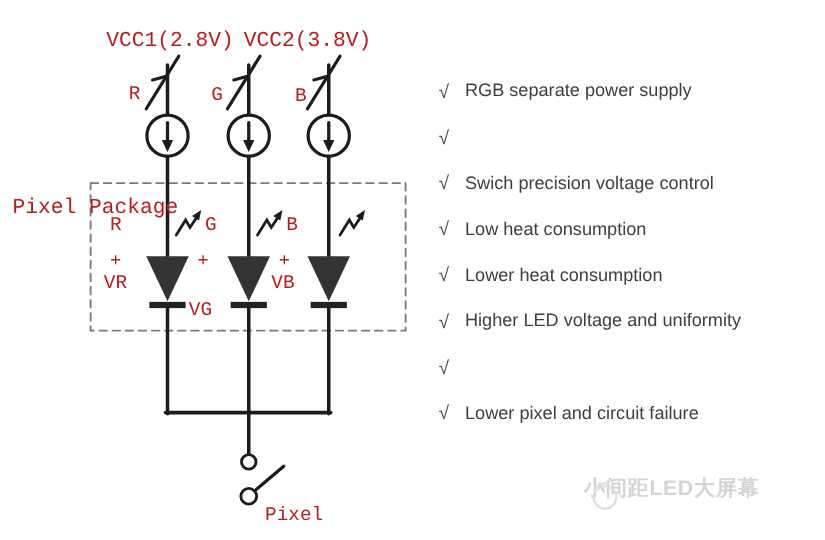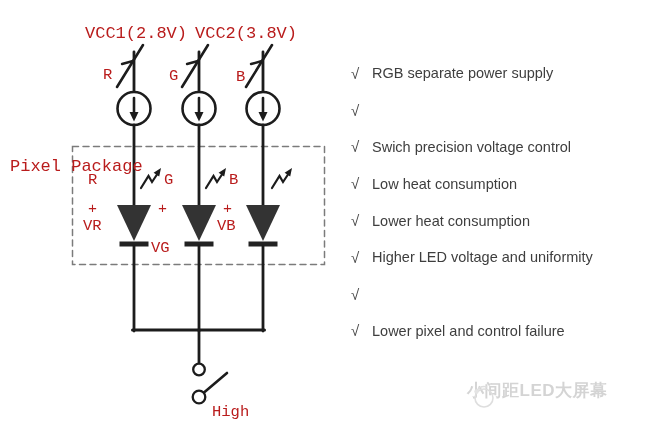--- a/index.html
+++ b/index.html
@@ -116,21 +116,21 @@
 
   <div class="lbl fs14" style="left:88px;top:202px;">+</div>
   <div class="lbl fs15" style="left:83px;top:219px;">VR</div>
 
   <div class="lbl fs14" style="left:158px;top:202px;">+</div>
   <div class="lbl fs15" style="left:151px;top:225px;margin-top:16px;">VG</div>
 
   <div class="lbl fs14" style="left:223px;top:202px;">+</div>
   <div class="lbl fs15" style="left:217px;top:219px;">VB</div>
 
-  <div class="lbl fs15" style="left:212px;top:405px;">High</div>
+  <div class="lbl fs15" style="left:212px;top:405px;">Pixel</div>
 
   <div class="features">
     <div class="feat-row">
       <span class="check">√</span>
       <span>RGB separate power supply</span>
     </div>
     <div class="feat-row">
       <span class="check">√</span>
     </div>
     <div class="feat-row">
@@ -147,21 +147,21 @@
     </div>
     <div class="feat-row">
       <span class="check">√</span>
       <span>Higher LED voltage and uniformity</span>
     </div>
     <div class="feat-row">
       <span class="check">√</span>
     </div>
     <div class="feat-row">
       <span class="check">√</span>
-      <span>Lower pixel and control failure</span>
+      <span>Lower pixel and circuit failure</span>
     </div>
   </div>
 
   <div class="watermark">
     <svg width="34" height="34" viewBox="0 0 34 34">
       <g stroke="#dedede" fill="none" stroke-width="1.6">
         <circle cx="17" cy="19" r="9"></circle>
         <path d="M9,13 Q13,6 20,8"></path>
         <circle cx="9.5" cy="12.5" r="2.2" fill="#e4e4e4" stroke="none"></circle>
       </g>

